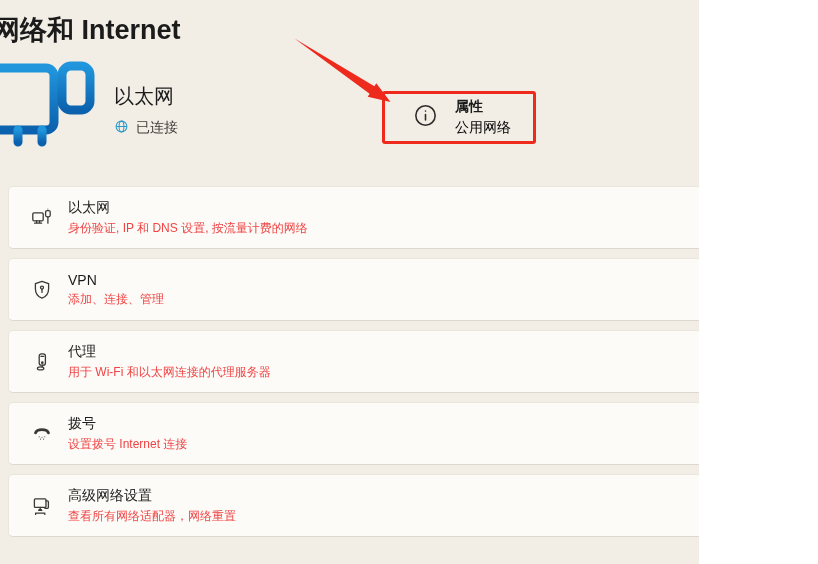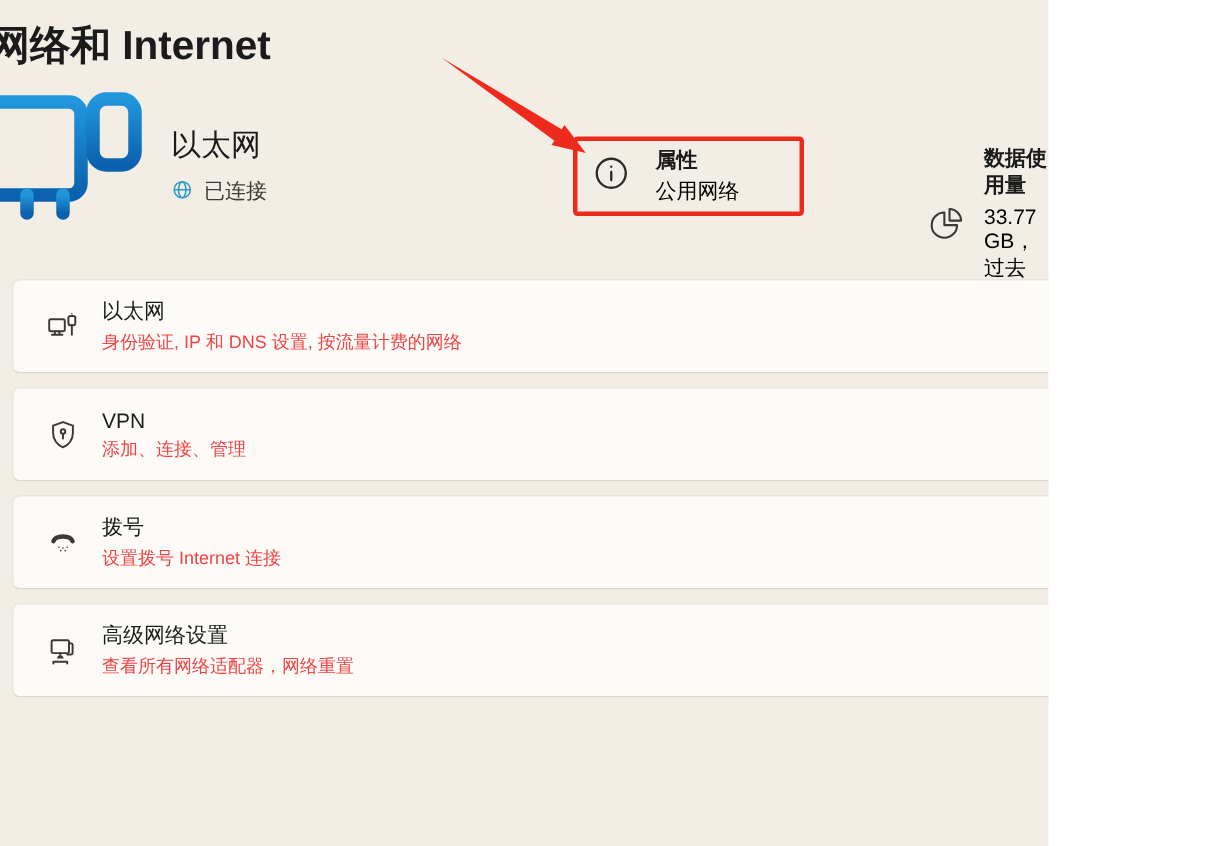--- a/index.html
+++ b/index.html
@@ -13,21 +13,21 @@
   .hero-icon{position:absolute;left:-34px;top:58px;}
   .hero-text{position:absolute;left:114px;top:83px;}
   .hero-title{font-size:20px;font-weight:500;color:#1b1b1b;margin:0 0 9px 0;}
   .hero-status{display:flex;align-items:center;gap:7px;font-size:14px;color:#3e3c39;}
 
   .hero-btn{display:flex;align-items:center;background:transparent;}
   .hero-btn .txt .l1{font-size:14px;font-weight:700;color:#1b1b1b;margin-bottom:3px;}
   .hero-btn .txt .l2{font-size:14px;color:#000000;}
 
   .annotation-box{position:absolute;left:382px;top:91px;width:154px;height:53px;border:3.5px solid #ee2a1d;border-radius:3px;box-sizing:border-box;display:flex;align-items:center;}
-  .annotation-box .hero-btn{padding-left:9px;gap:16px;}
+  .annotation-box .hero-btn{padding-left:27px;gap:16px;}
 
   .data-usage{position:absolute;left:617px;top:97px;gap:13px;}
 
   .hero-chevron{position:absolute;left:781px;top:108px;}
 
   .arrow-svg{position:absolute;left:280px;top:30px;pointer-events:none;}
 
   
   .cards{position:absolute;left:8px;top:186px;width:797px;}
   .card{display:flex;align-items:center;height:63px;background:#fcfbf8;border:1px solid #eae6de;border-bottom-color:#ddd8cf;border-radius:5px;box-sizing:border-box;margin-bottom:9px;padding:0 22px 0 20px;cursor:pointer;}
@@ -92,32 +92,20 @@
           <circle cx="12" cy="8.1" r="0.7" fill="#2c2b29" stroke="none"></circle>
         </svg>
       </span>
       <span class="txt">
         <div class="l1">属性</div>
         <div class="l2">公用网络</div>
       </span>
     </div>
   </div>
 
-  <div class="hero-btn data-usage">
-    <span>
-      <svg width="26" height="26" viewBox="0 0 24 24" class="ic-stroke">
-        <path d="M11.6 5.2 A7.8 7.8 0 1 0 19.4 13 L11.6 13 Z"></path>
-        <path d="M14.8 3.1 A7.3 7.3 0 0 1 21.9 10.2 L14.8 10.2 Z"></path>
-      </svg>
-    </span>
-    <span class="txt">
-      <div class="l1">数据使用量</div>
-      <div class="l2">33.77 GB，过去 30 天</div>
-    </span>
-  </div>
 
   <span class="hero-chevron">
     <svg width="9" height="15" viewBox="0 0 9 15" fill="none" stroke="#454441" stroke-width="1.5" stroke-linecap="round" stroke-linejoin="round">
         <path d="M1.5 1.5 L7.5 7.5 L1.5 13.5"></path>
       </svg>
   </span>
 
   <div class="cards">
 
     <div class="card">
@@ -153,20 +141,40 @@
         <div class="ctitle">VPN</div>
         <div class="csub">添加、连接、管理</div>
       </span>
       <span class="chev">
         <svg width="9" height="15" viewBox="0 0 9 15" fill="none" stroke="#454441" stroke-width="1.5" stroke-linecap="round" stroke-linejoin="round">
             <path d="M1.5 1.5 L7.5 7.5 L1.5 13.5"></path>
           </svg>
       </span>
     </div>
 
+    <div class="card">
+      <span class="ric">
+        <svg width="24" height="24" viewBox="0 0 24 24" class="ic-stroke">
+          <rect x="9.2" y="3.8" width="6.2" height="11.4" rx="2.2"></rect>
+          <path d="M10.9 6.3 h2.8"></path>
+          <circle cx="12.3" cy="12.7" r="0.7"></circle>
+          <ellipse cx="10.6" cy="18.4" rx="3.2" ry="1.5"></ellipse>
+          <path d="M12.9 15.2 L11.9 16.9"></path>
+        </svg>
+      </span>
+      <span class="ctext">
+        <div class="ctitle">代理</div>
+        <div class="csub">用于 Wi-Fi 和以太网连接的代理服务器</div>
+      </span>
+      <span class="chev">
+        <svg width="9" height="15" viewBox="0 0 9 15" fill="none" stroke="#454441" stroke-width="1.5" stroke-linecap="round" stroke-linejoin="round">
+            <path d="M1.5 1.5 L7.5 7.5 L1.5 13.5"></path>
+          </svg>
+      </span>
+    </div>
 
     <div class="card">
       <span class="ric">
         <svg width="24" height="24" viewBox="0 0 24 24" class="ic-stroke">
           <path d="M5.6 10.8 C7.2 6.6 16.8 6.6 18.4 10.8" stroke-width="2.9"></path>
           <circle cx="9.2" cy="14.8" r="0.55" fill="#3b3935" stroke="none"></circle>
           <circle cx="12" cy="15.3" r="0.55" fill="#3b3935" stroke="none"></circle>
           <circle cx="14.8" cy="14.8" r="0.55" fill="#3b3935" stroke="none"></circle>
           <circle cx="10.5" cy="17.1" r="0.55" fill="#3b3935" stroke="none"></circle>
           <circle cx="13.5" cy="17.1" r="0.55" fill="#3b3935" stroke="none"></circle>

